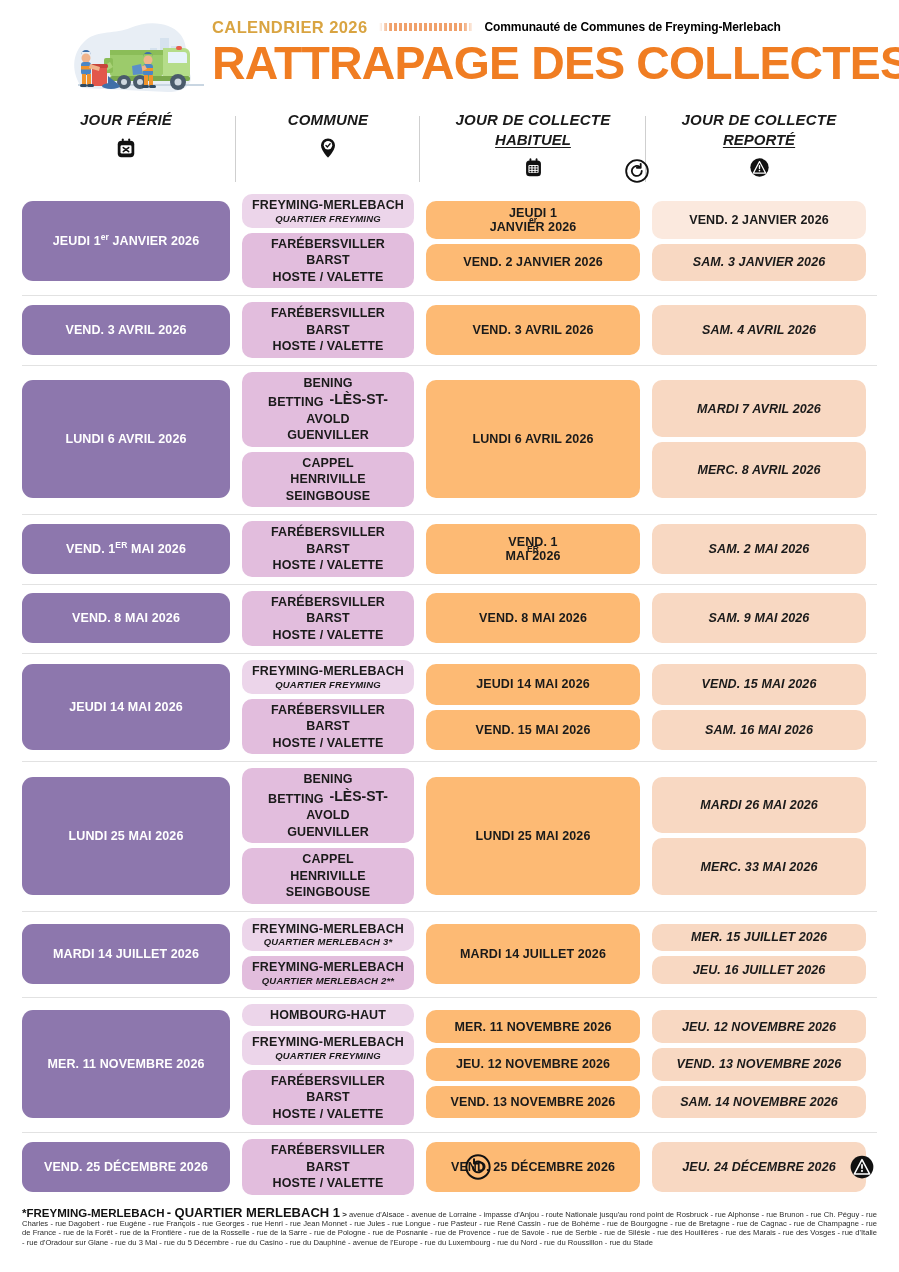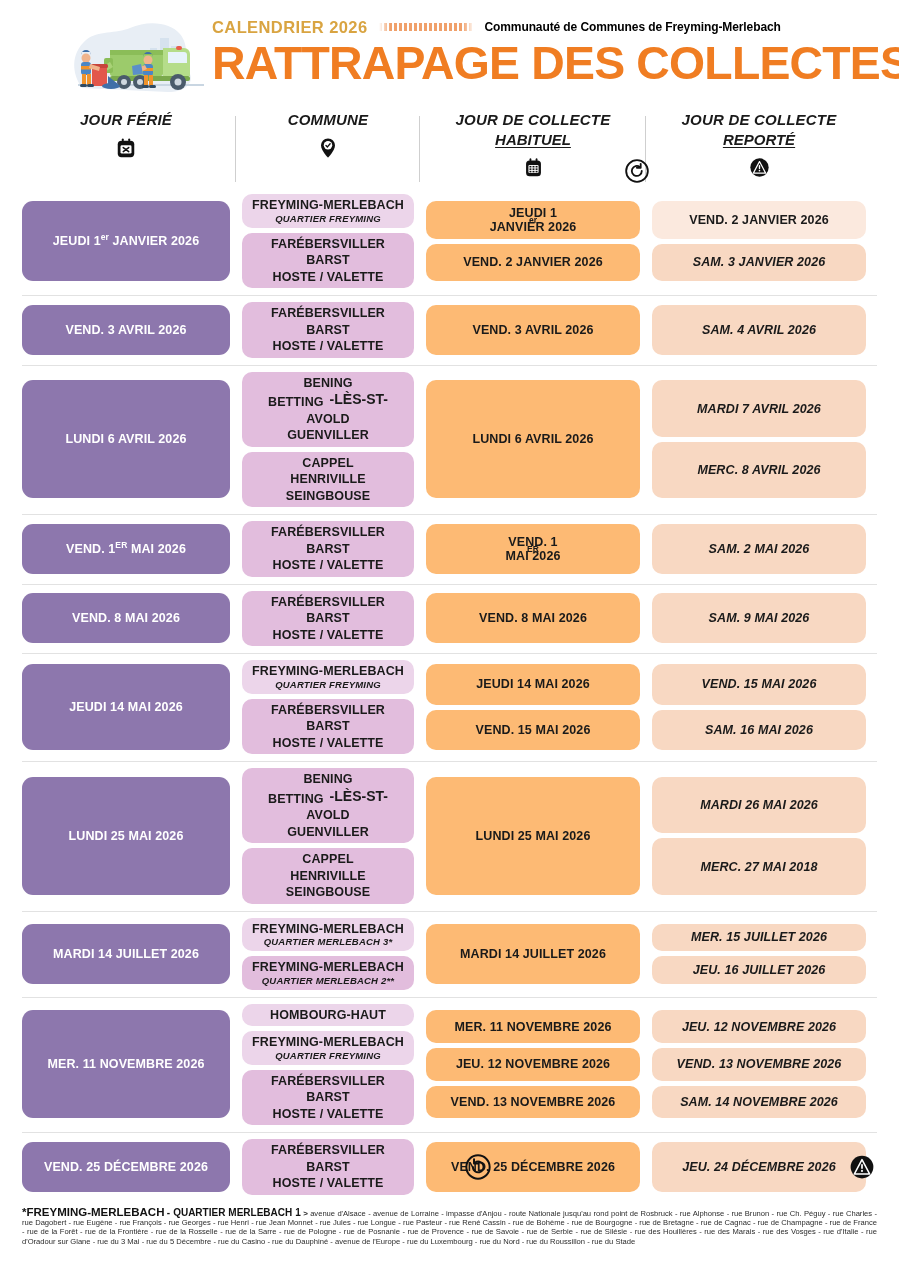--- a/index.html
+++ b/index.html
@@ -105,21 +105,21 @@
   }
   .dec-icon-warn {
     position: absolute; width: 26px; height: 26px; right: 2px; top: 50%;
     transform: translateY(-50%);
   }
 
   
   .footnotes { margin: 6px 22px 0 22px; }
   .fn { font-size: 7.6px; line-height: 9.4px; color: #2b2b2b; text-align: justify; }
   .fn-head { font-size: 11.5px; font-weight: bold; color: #111; }
-  .fn-head2 { font-size: 10px; font-weight: bold; color: #111; }
+  .fn-head2 { font-size: 13px; font-weight: bold; color: #111; }
   .fn-gt { font-size: 8px; font-weight: bold; }
 </style>
 </head>
 <body>
 
 <div class="page">
 
   <div class="header">
     <div class="header-inner">
       <div class="illus">
@@ -427,21 +427,21 @@
                 <span>CAPPEL</span>
                 <span>HENRIVILLE</span>
                 <span>SEINGBOUSE</span>
               </div>
             </div>
             <div class="cell">
               <div class="chip chip-hab" style="min-height: 118px;">LUNDI 25 MAI 2026</div>
             </div>
             <div class="cell" style="position: relative;">
               <div class="chip chip-rep-dark" style="min-height: 56.5px;">MARDI 26 MAI 2026</div>
-              <div class="chip chip-rep-dark" style="min-height: 56.5px;">MERC. 27 MAI 2018</div>
+              <div class="chip chip-rep-dark" style="min-height: 56.5px;">MERC. 33 MAI 2026</div>
             </div>
           </div>
         </div>
         <div class="row rowline">
           <div class="rowgrid" style="min-height: 76px;">
             <div class="cell">
               <div class="chip chip-ferie" style="min-height: 60px;">
                 <span>MARDI 14 JUILLET 2026</span>
               </div>
             </div>

